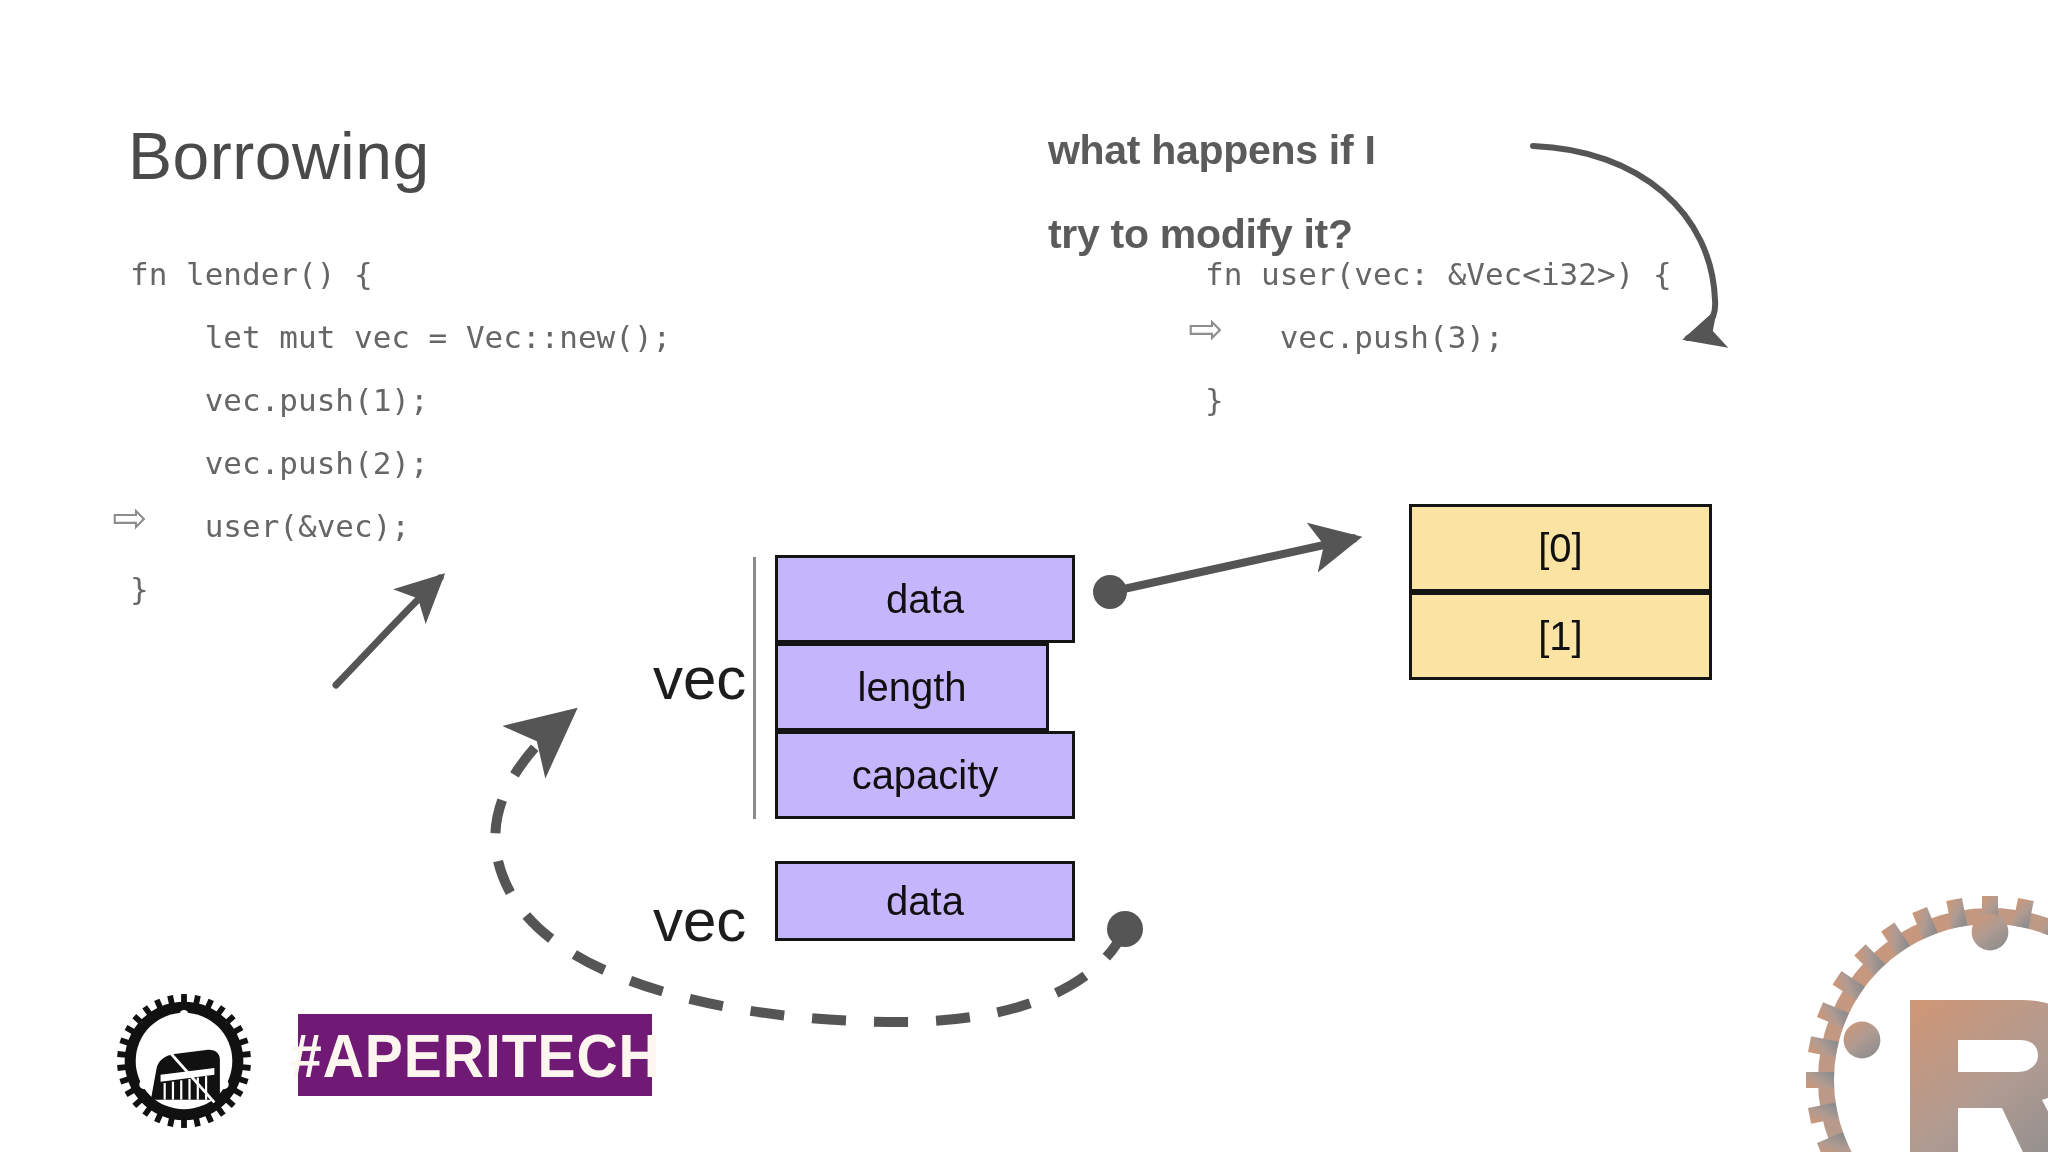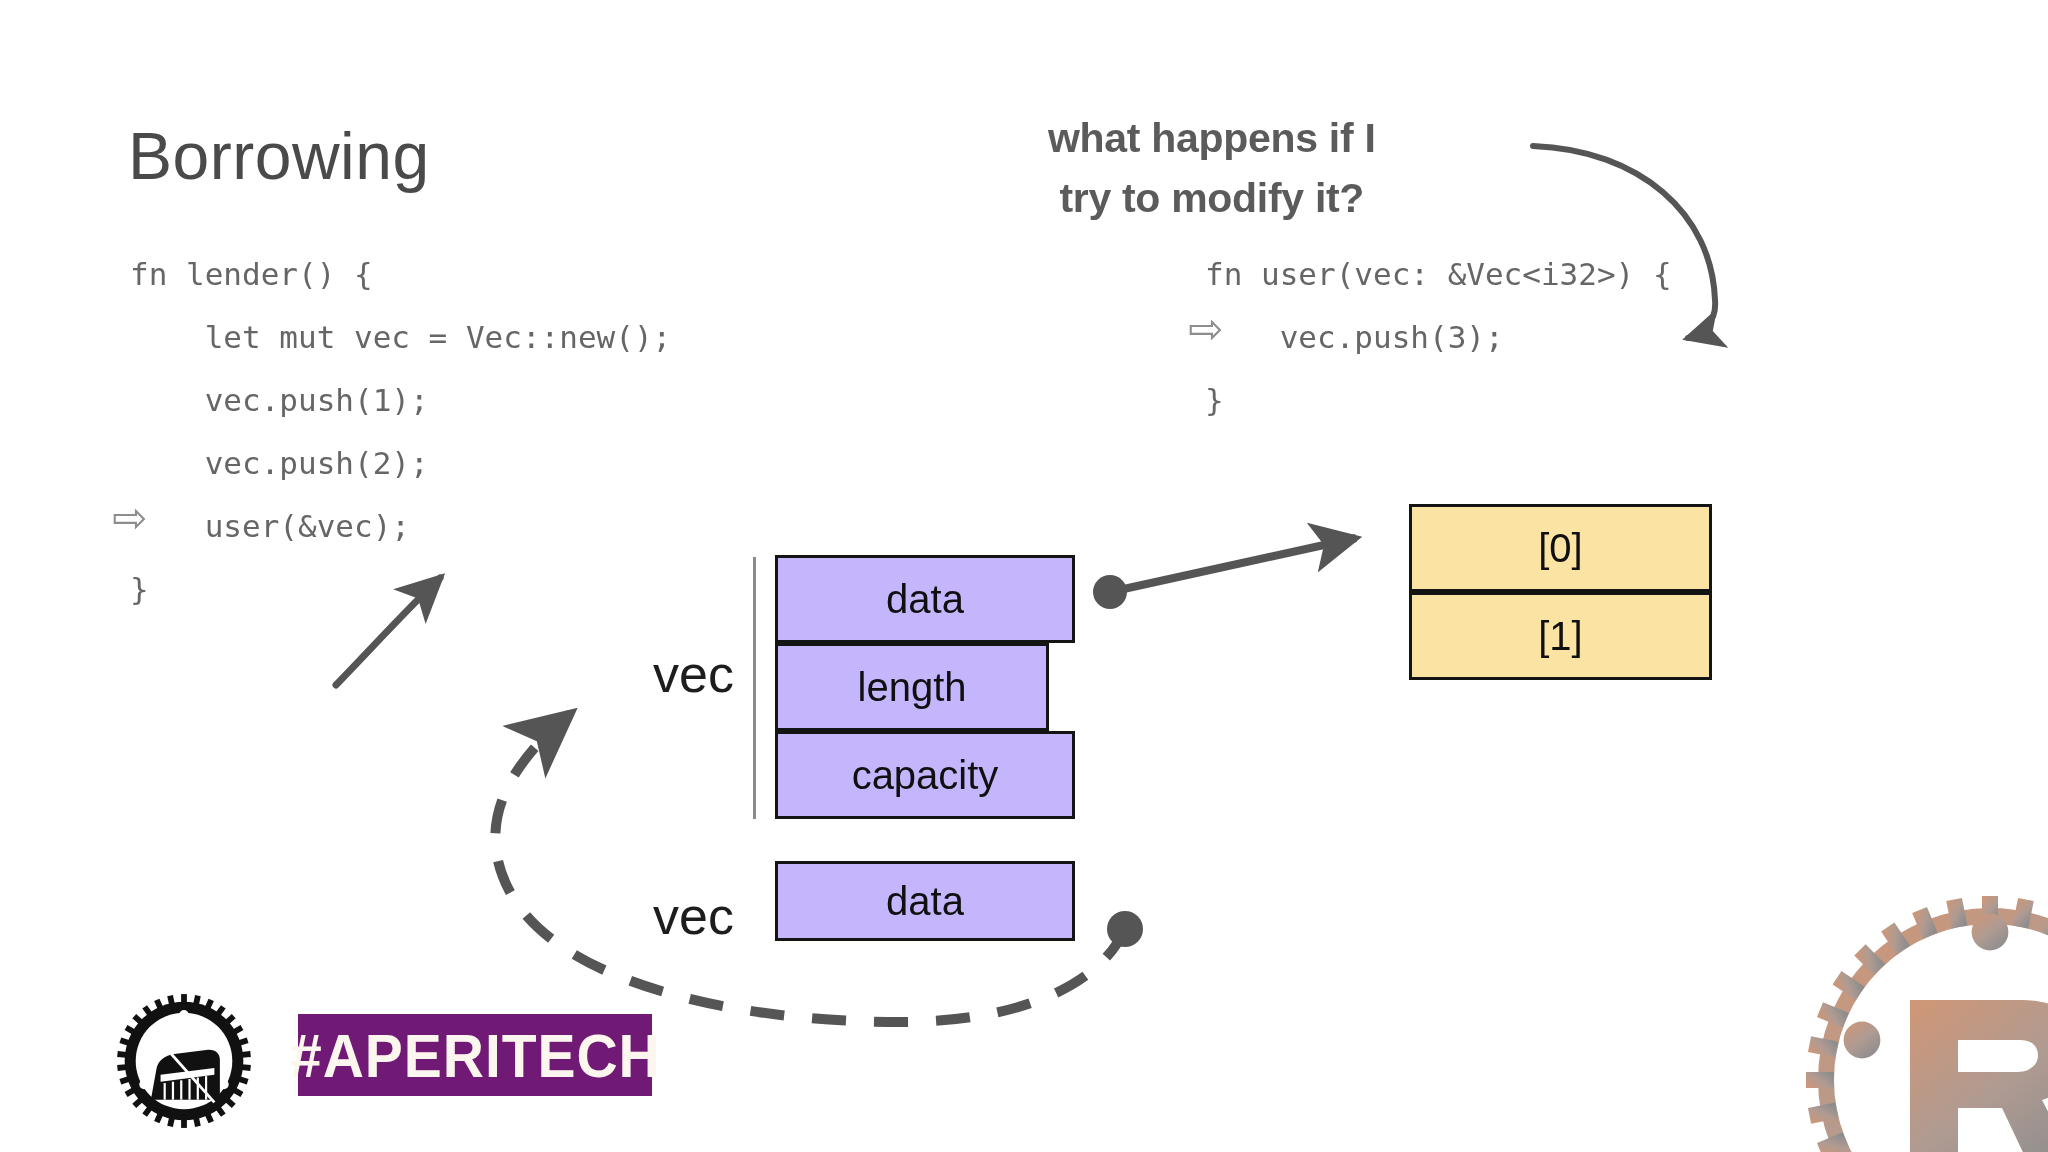--- a/index.html
+++ b/index.html
@@ -52,35 +52,34 @@
   }
   #cursor-left  { left: 72px;   top: 497px; }
   #cursor-right { left: 1148px; top: 308px; }
 
   
   .annot {
     position: absolute;
     font-family: "Liberation Sans", sans-serif;
     font-weight: bold;
     font-size: 41px;
-    line-height: 60px;
+    line-height: 84px;
     color: #5b5b5b;
     white-space: pre;
     letter-spacing: -0.3px;
-    text-align: center;
   }
   #annot-modify { left: 1008px; top: 108px; }
   #annot-loan   { left: 98px;   top: 686px; }
 
   
   .boxlabel {
     position: absolute;
     font-family: "Liberation Sans", sans-serif;
     font-weight: 300;
-    font-size: 52px;
+    font-size: 60px;
     color: #1d1d1d;
     white-space: pre;
   }
   .cell {
     position: absolute;
     box-sizing: border-box;
     background: #c4b5fd;
     border: 3px solid #141414;
     display: flex;
     align-items: center;

